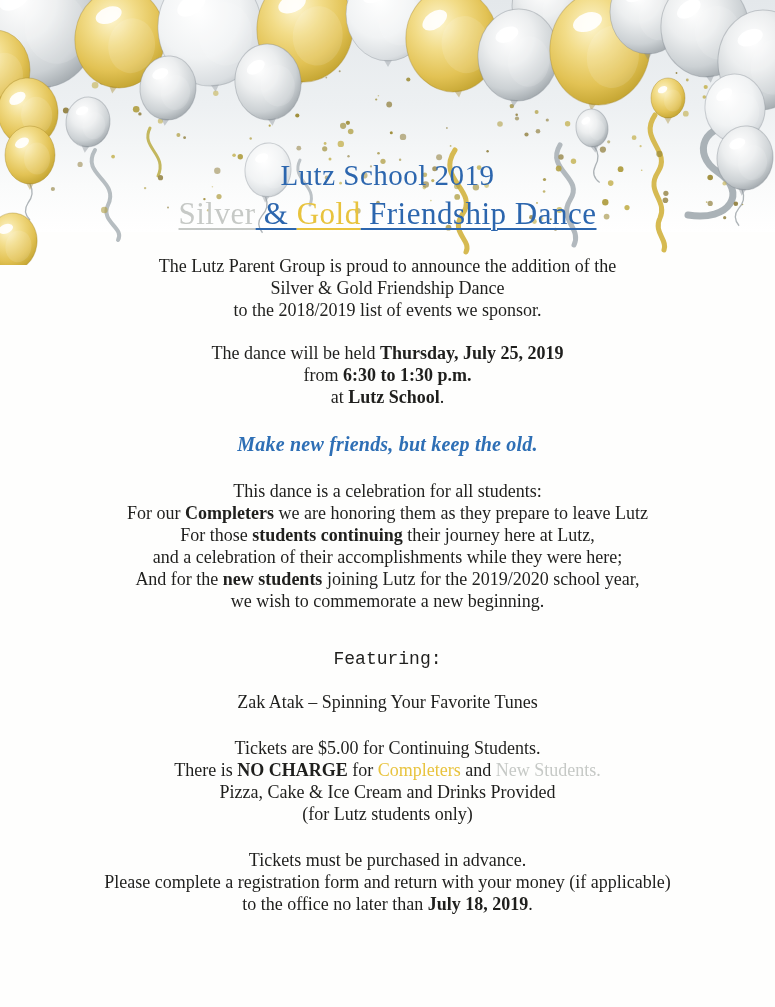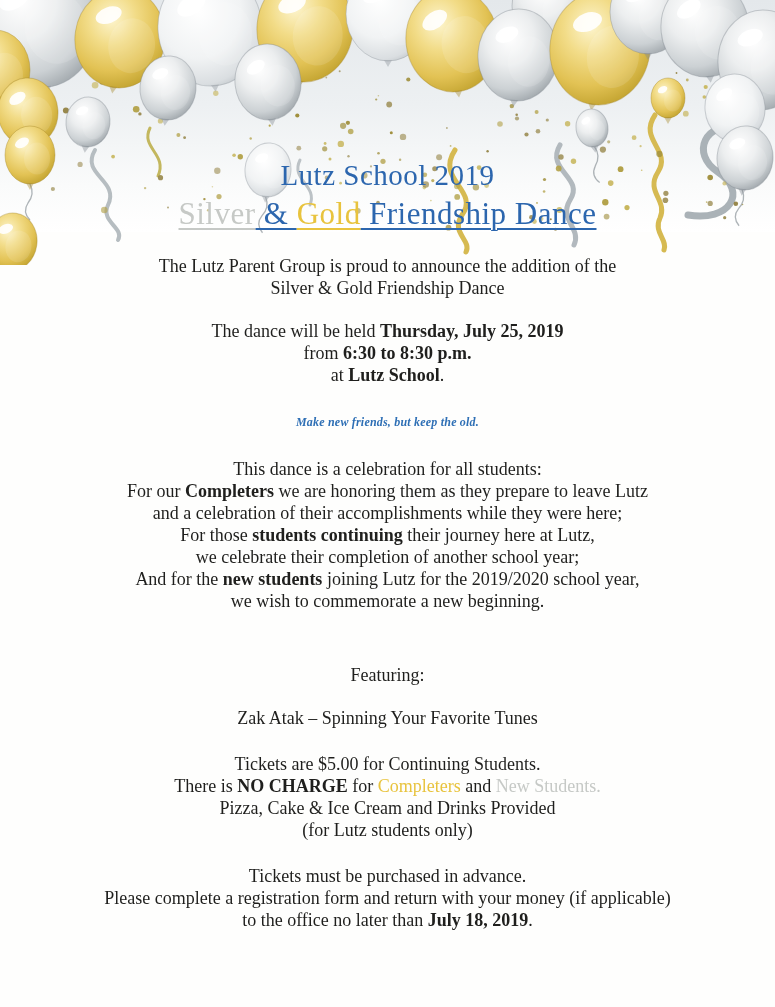--- a/index.html
+++ b/index.html
@@ -10,25 +10,25 @@
   body{background:#ffffff;font-family:"Liberation Serif","DejaVu Serif",serif;color:var(--text);}
   .page{position:relative;width:775px;height:1007px;overflow:hidden;background:#fefefd;}
   .header-art{position:absolute;top:0;left:0;z-index:0;display:block;}
   .content{position:relative;z-index:1;text-align:center;padding-top:156px;}
   h1.title-1{font-size:29px;line-height:38px;font-weight:normal;color:var(--blue);letter-spacing:.5px;}
   h2.title-2{font-size:31px;line-height:40px;font-weight:normal;color:var(--blue);letter-spacing:.5px;}
   h2.title-2 span{text-decoration:underline;text-decoration-thickness:2px;text-underline-offset:4px;}
   p{font-size:18px;line-height:22px;}
   p.gap1{margin-top:21px;}
   p.gap2{margin-top:24px;}
-  p.gap3{margin-top:52px;}
+  p.gap3{margin-top:36px;font-family:Liberation Mono, monospace;}
   .ln{display:block;}
   .b{font-weight:700;}
   .bi{font-weight:700;}
-  .motto{color:var(--motto-blue);font-weight:700;font-style:italic;font-size:12px;line-height:24px;letter-spacing:.2px;font-family:Liberation Serif, serif;}
+  .motto{color:var(--motto-blue);font-weight:700;font-style:italic;font-size:20px;line-height:24px;letter-spacing:.2px;font-family:Liberation Serif, serif;}
   .silver{color:var(--silver);}
   .gold{color:var(--gold);}
 </style>
 </head>
 <body>
 
 <div class="page">
 
   <svg class="header-art" width="775" height="265" viewBox="0 0 775 265" aria-hidden="true">
     <defs>
@@ -361,38 +361,38 @@
 
   <div class="content">
 
     <h1 class="title-1">Lutz School 2019</h1>
 
     <h2 class="title-2"><span class="silver">Silver</span><span> &amp; </span><span class="gold">Gold</span><span> Friendship Dance</span></h2>
 
     <p class="gap1">
       <span class="ln">The Lutz Parent Group is proud to announce the addition of the</span>
       <span class="ln">Silver &amp; Gold Friendship Dance</span>
+      <span class="ln">to the 2018/2019 list of events we sponsor.</span>
     </p>
 
     <p class="gap1">
       <span class="ln"><span>The dance will be held </span><span class="bi">Thursday, July 25, 2019</span></span>
-      <span class="ln"><span>from </span><span class="bi">6:30 to 8:30 p.m.</span></span>
+      <span class="ln"><span>from </span><span class="bi">6:30 to 1:30 p.m.</span></span>
       <span class="ln"><span>at </span><span class="bi">Lutz School</span><span>.</span></span>
     </p>
 
     <p class="gap2 motto">
       <span class="ln">Make new friends, but keep the old.</span>
     </p>
 
     <p class="gap2">
       <span class="ln">This dance is a celebration for all students:</span>
       <span class="ln"><span>For our </span><span class="b">Completers</span><span> we are honoring them as they prepare to leave Lutz</span></span>
+      <span class="ln"><span>For those </span><span class="b">students continuing</span><span> their journey here at Lutz,</span></span>
       <span class="ln">and a celebration of their accomplishments while they were here;</span>
-      <span class="ln"><span>For those </span><span class="b">students continuing</span><span> their journey here at Lutz,</span></span>
-      <span class="ln">we celebrate their completion of another school year;</span>
       <span class="ln"><span>And for the </span><span class="b">new students</span><span> joining Lutz for the 2019/2020 school year,</span></span>
       <span class="ln">we wish to commemorate a new beginning.</span>
     </p>
 
     <p class="gap3">Featuring:</p>
 
     <p class="gap1">Zak Atak – Spinning Your Favorite Tunes</p>
 
     <p class="gap2">
       <span class="ln">Tickets are $5.00 for Continuing Students.</span>

